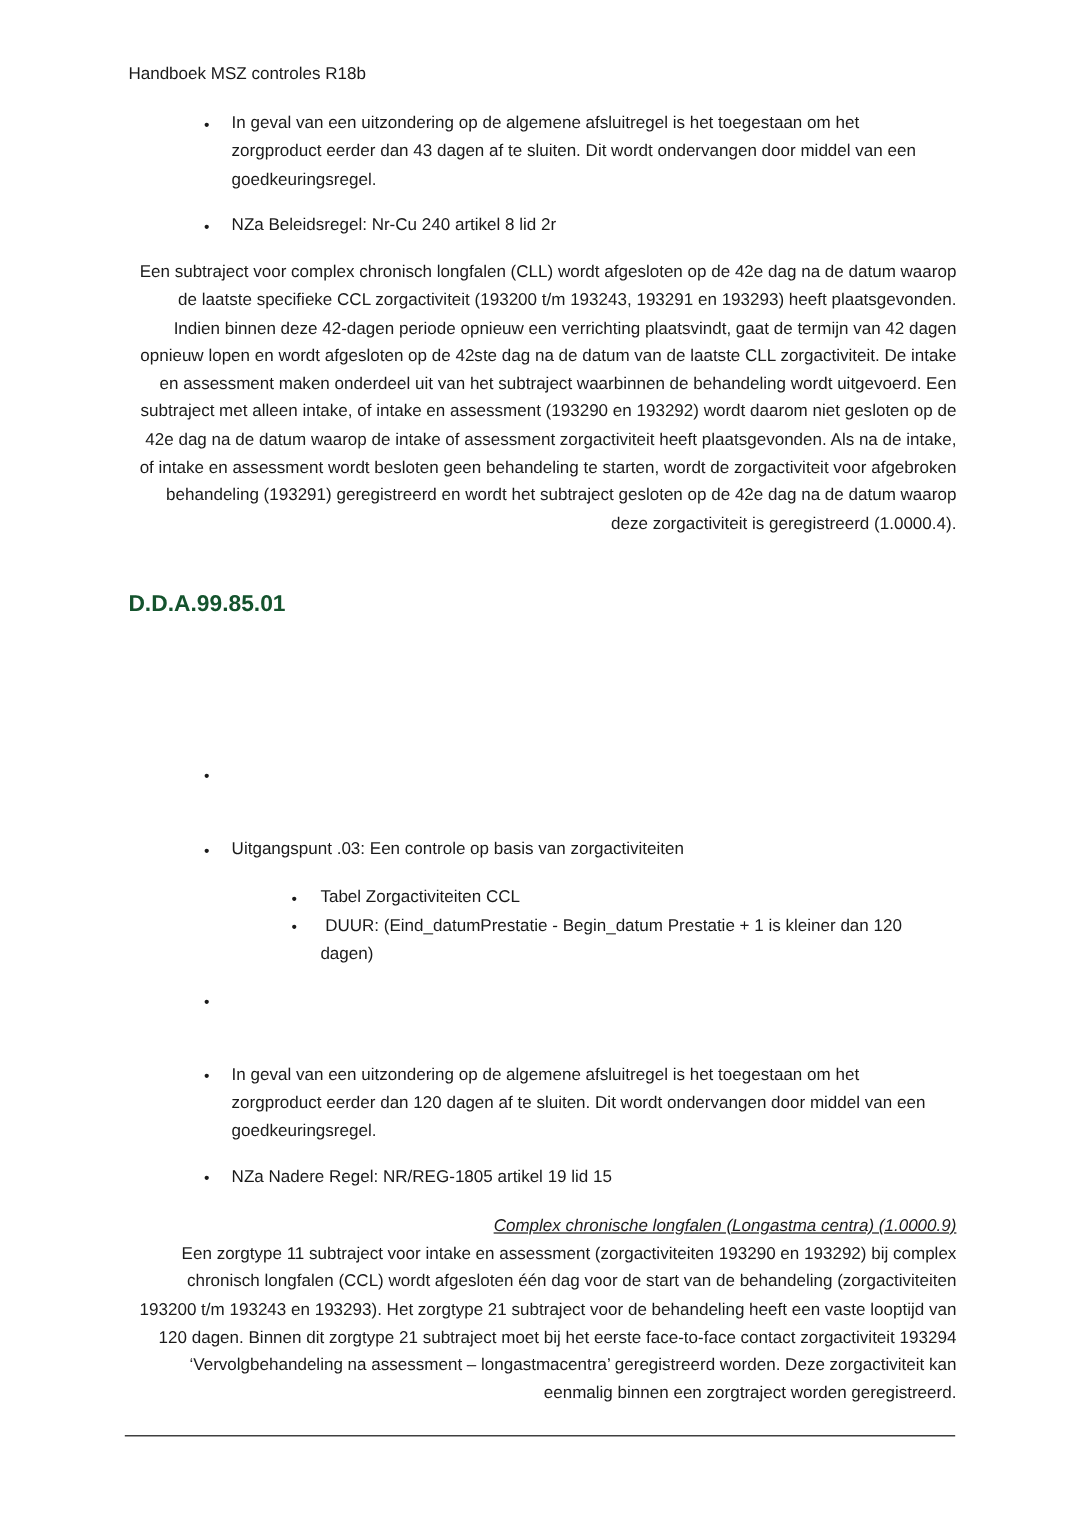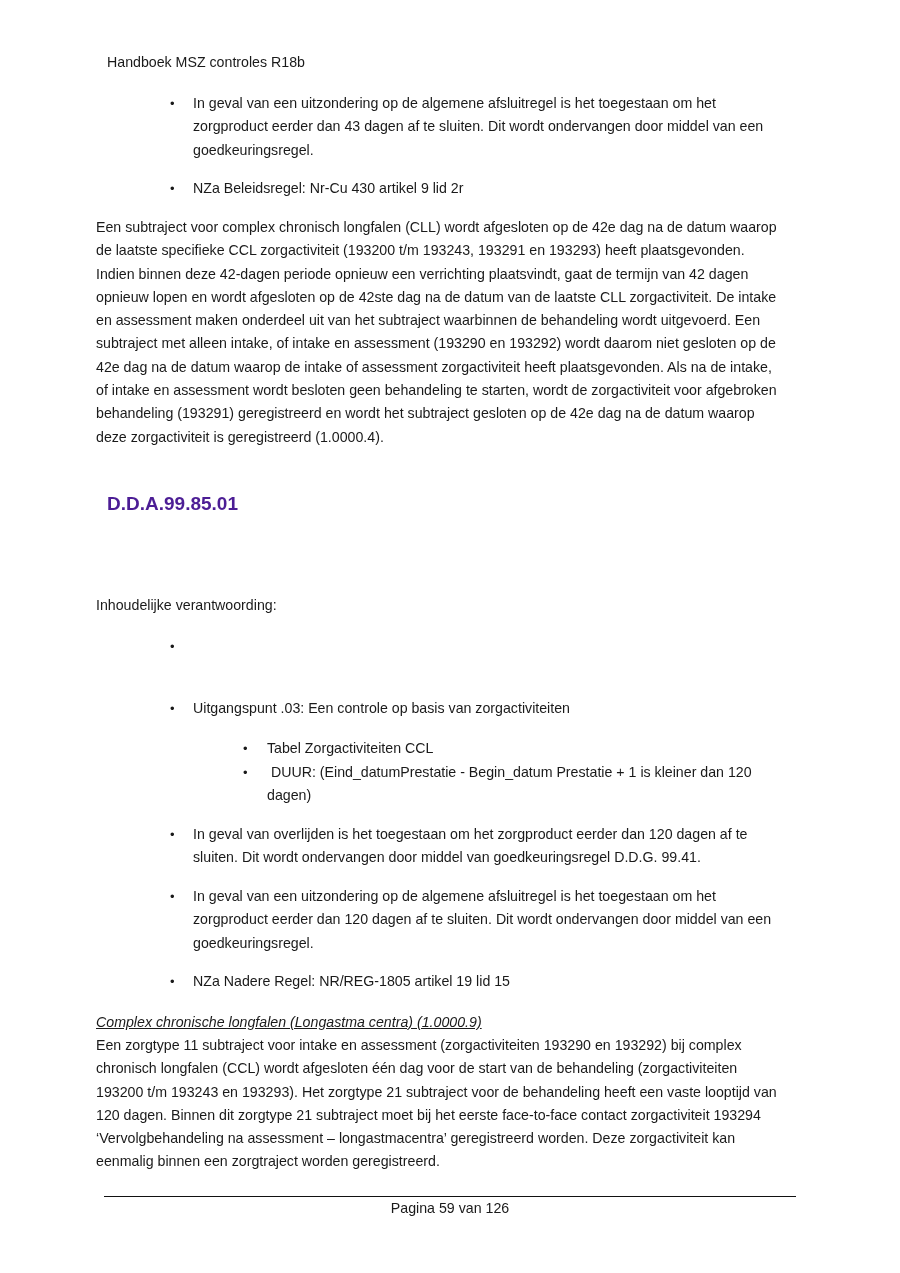--- a/index.html
+++ b/index.html
@@ -3,83 +3,80 @@
 <meta charset="utf-8">
 <style>
   html, body { margin: 0; padding: 0; background: #ffffff; }
   body {
     width: 900px; height: 1273px; position: relative; overflow: hidden;
     font-family: "Liberation Sans", sans-serif; color: #1a1a1a;
     font-size: 14.2px;
   }
   .page { position: absolute; left: 0; top: 0; width: 768px; height: 1273px; }
   .hdr { position: absolute; left: 107px; top: 54px; font-size: 14.2px; }
-  .block { position: absolute; left: 96px; width: 690px; line-height: 23.3px; }
+  .block { position: absolute; left: 107px; width: 690px; line-height: 23.3px; text-align: right; }
   .bl { position: absolute; line-height: 23.3px; }
   .bl .dot { position: absolute; left: -23px; top: 0; font-size: 13px; }
   .lvl1 { left: 193px; width: 600px; }
   .lvl2 { left: 267px; width: 530px; }
   .lvl2 .dot { left: -24px; }
-  .heading { position: absolute; left: 107px; top: 493px; font-weight: bold; font-size: 19px; color: #4c1d95; }
+  .heading { position: absolute; left: 107px; top: 493px; font-weight: bold; font-size: 19px; color: #14532d; }
   .ital { font-style: italic; }
   .footer-line { position: absolute; left: 104px; top: 1196px; width: 692px; height: 0; border-top: 1.3px solid #111; }
   .footer { position: absolute; left: 0; width: 900px; top: 1200px; text-align: center; font-size: 14.2px; }
 </style>
 </head>
 <body>
 
 <div class="page">
 
   <div class="hdr">Handboek MSZ controles R18b</div>
 
   <div class="bl lvl1" style="top:92px;">
     <span class="dot">•</span>
     <span>In geval van een uitzondering op de algemene afsluitregel is het toegestaan om het zorgproduct eerder dan 43 dagen af te sluiten. Dit wordt ondervangen door middel van een goedkeuringsregel.</span>
   </div>
   <div class="bl lvl1" style="top:177px;">
     <span class="dot">•</span>
-    <span>NZa Beleidsregel: Nr-Cu 430 artikel 9 lid 2r</span>
+    <span>NZa Beleidsregel: Nr-Cu 240 artikel 8 lid 2r</span>
   </div>
 
   <div class="block" style="top:216px;">Een subtraject voor complex chronisch longfalen (CLL) wordt afgesloten op de 42e dag na de datum waarop de laatste specifieke CCL zorgactiviteit (193200 t/m 193243, 193291 en 193293) heeft plaatsgevonden. Indien binnen deze 42-dagen periode opnieuw een verrichting plaatsvindt, gaat de termijn van 42 dagen opnieuw lopen en wordt afgesloten op de 42ste dag na de datum van de laatste CLL zorgactiviteit. De intake en assessment maken onderdeel uit van het subtraject waarbinnen de behandeling wordt uitgevoerd. Een subtraject met alleen intake, of intake en assessment (193290 en 193292) wordt daarom niet gesloten op de 42e dag na de datum waarop de intake of assessment zorgactiviteit heeft plaatsgevonden. Als na de intake, of intake en assessment wordt besloten geen behandeling te starten, wordt de zorgactiviteit voor afgebroken behandeling (193291) geregistreerd en wordt het subtraject gesloten op de 42e dag na de datum waarop deze zorgactiviteit is geregistreerd (1.0000.4).</div>
 
   <div class="heading">D.D.A.99.85.01</div>
 
 
-  <div class="block" style="top:594px;">Inhoudelijke verantwoording:</div>
 
   <div class="bl lvl1" style="top:635px;">
     <span class="dot">•</span>
   </div>
   <div class="bl lvl1" style="top:697px;">
     <span class="dot">•</span>
     <span>Uitgangspunt .03: Een controle op basis van zorgactiviteiten</span>
   </div>
 
   <div class="bl lvl2" style="top:737px;">
     <span class="dot">•</span>
     <span>Tabel Zorgactiviteiten CCL</span>
   </div>
   <div class="bl lvl2" style="top:761px;">
     <span class="dot">•</span>
     <span style="white-space:pre-wrap;"> DUUR: (Eind_datumPrestatie - Begin_datum Prestatie + 1 is kleiner dan 120 dagen)</span>
   </div>
 
   <div class="bl lvl1" style="top:823px;">
     <span class="dot">•</span>
-    <span>In geval van overlijden is het toegestaan om het zorgproduct eerder dan 120 dagen af te sluiten. Dit wordt ondervangen door middel van goedkeuringsregel D.D.G. 99.41.</span>
   </div>
   <div class="bl lvl1" style="top:885px;">
     <span class="dot">•</span>
     <span>In geval van een uitzondering op de algemene afsluitregel is het toegestaan om het zorgproduct eerder dan 120 dagen af te sluiten. Dit wordt ondervangen door middel van een goedkeuringsregel.</span>
   </div>
   <div class="bl lvl1" style="top:970px;">
     <span class="dot">•</span>
     <span>NZa Nadere Regel: NR/REG-1805 artikel 19 lid 15</span>
   </div>
 
   <div class="block ital" style="top:1011px;text-decoration:underline;">Complex chronische longfalen (Longastma centra) (1.0000.9)</div>
   <div class="block" style="top:1034px;">Een zorgtype 11 subtraject voor intake en assessment (zorgactiviteiten 193290 en 193292) bij complex chronisch longfalen (CCL) wordt afgesloten één dag voor de start van de behandeling (zorgactiviteiten 193200 t/m 193243 en 193293). Het zorgtype 21 subtraject voor de behandeling heeft een vaste looptijd van 120 dagen. Binnen dit zorgtype 21 subtraject moet bij het eerste face-to-face contact zorgactiviteit 193294 ‘Vervolgbehandeling na assessment – longastmacentra’ geregistreerd worden. Deze zorgactiviteit kan eenmalig binnen een zorgtraject worden geregistreerd.</div>
 
   <div class="footer-line"></div>
-  <div class="footer">Pagina 59 van 126</div>
 
 </div>
 
 </body></html>

